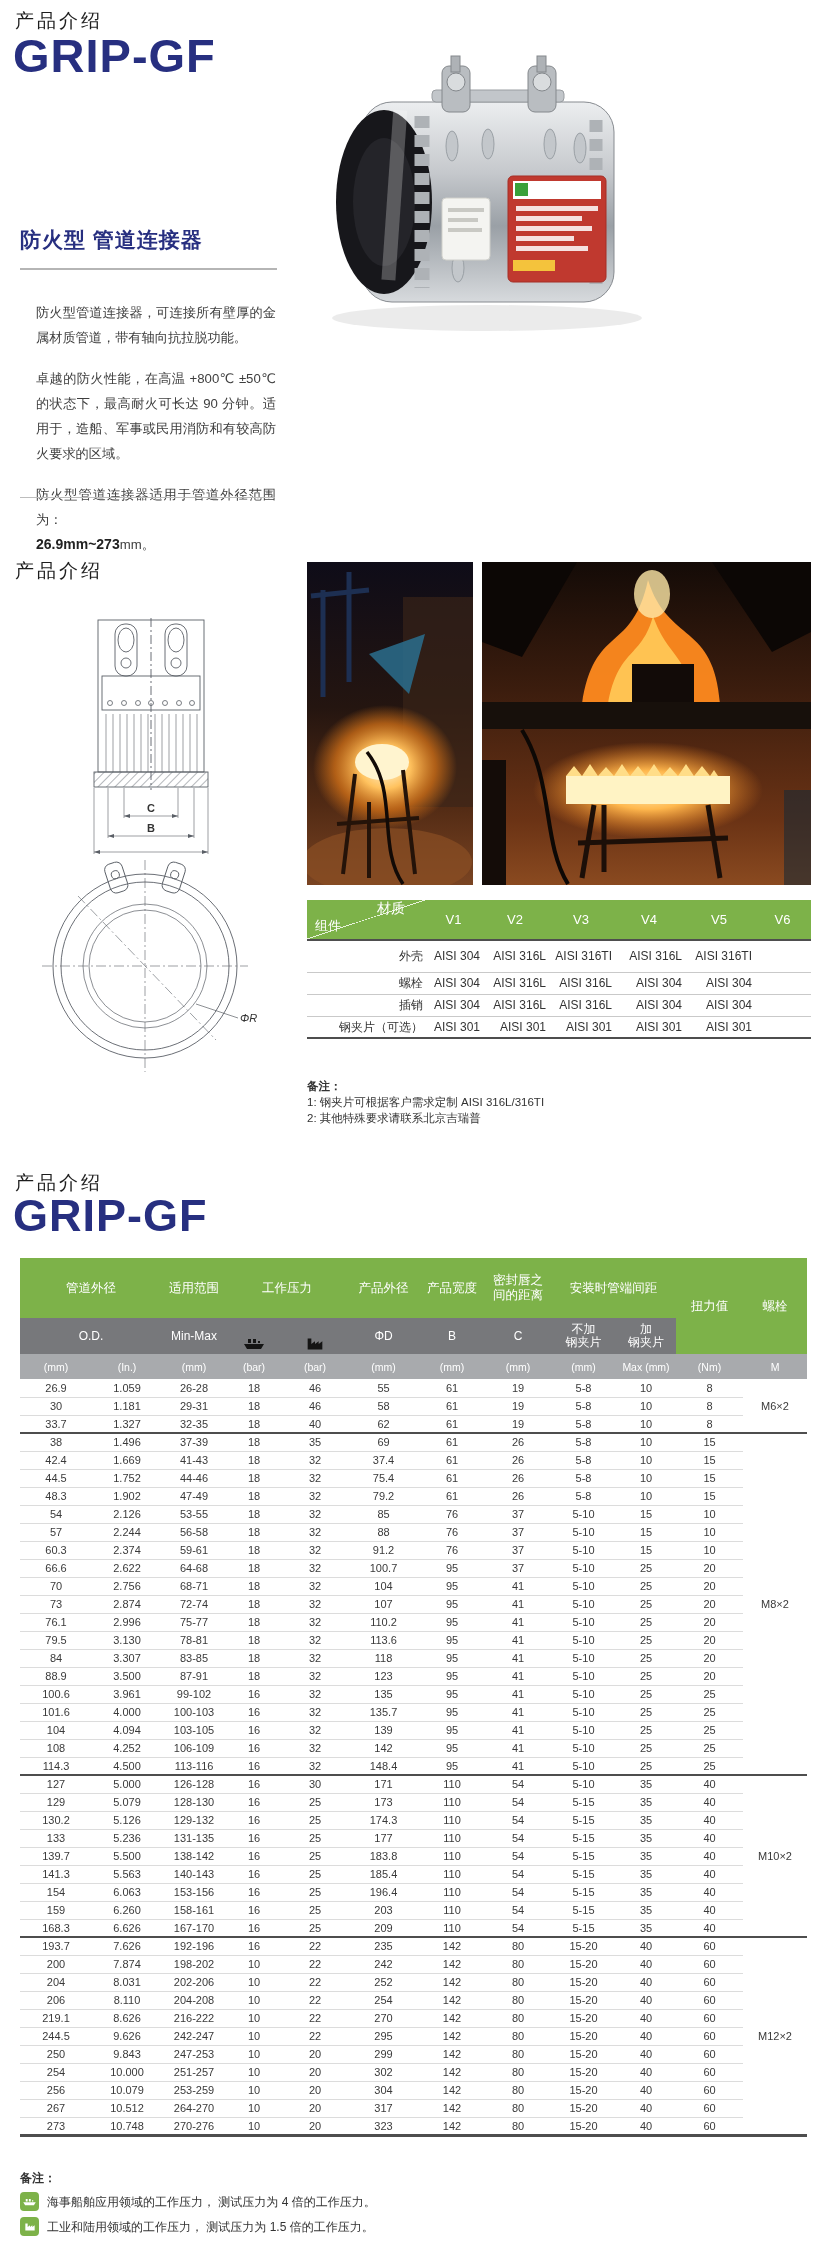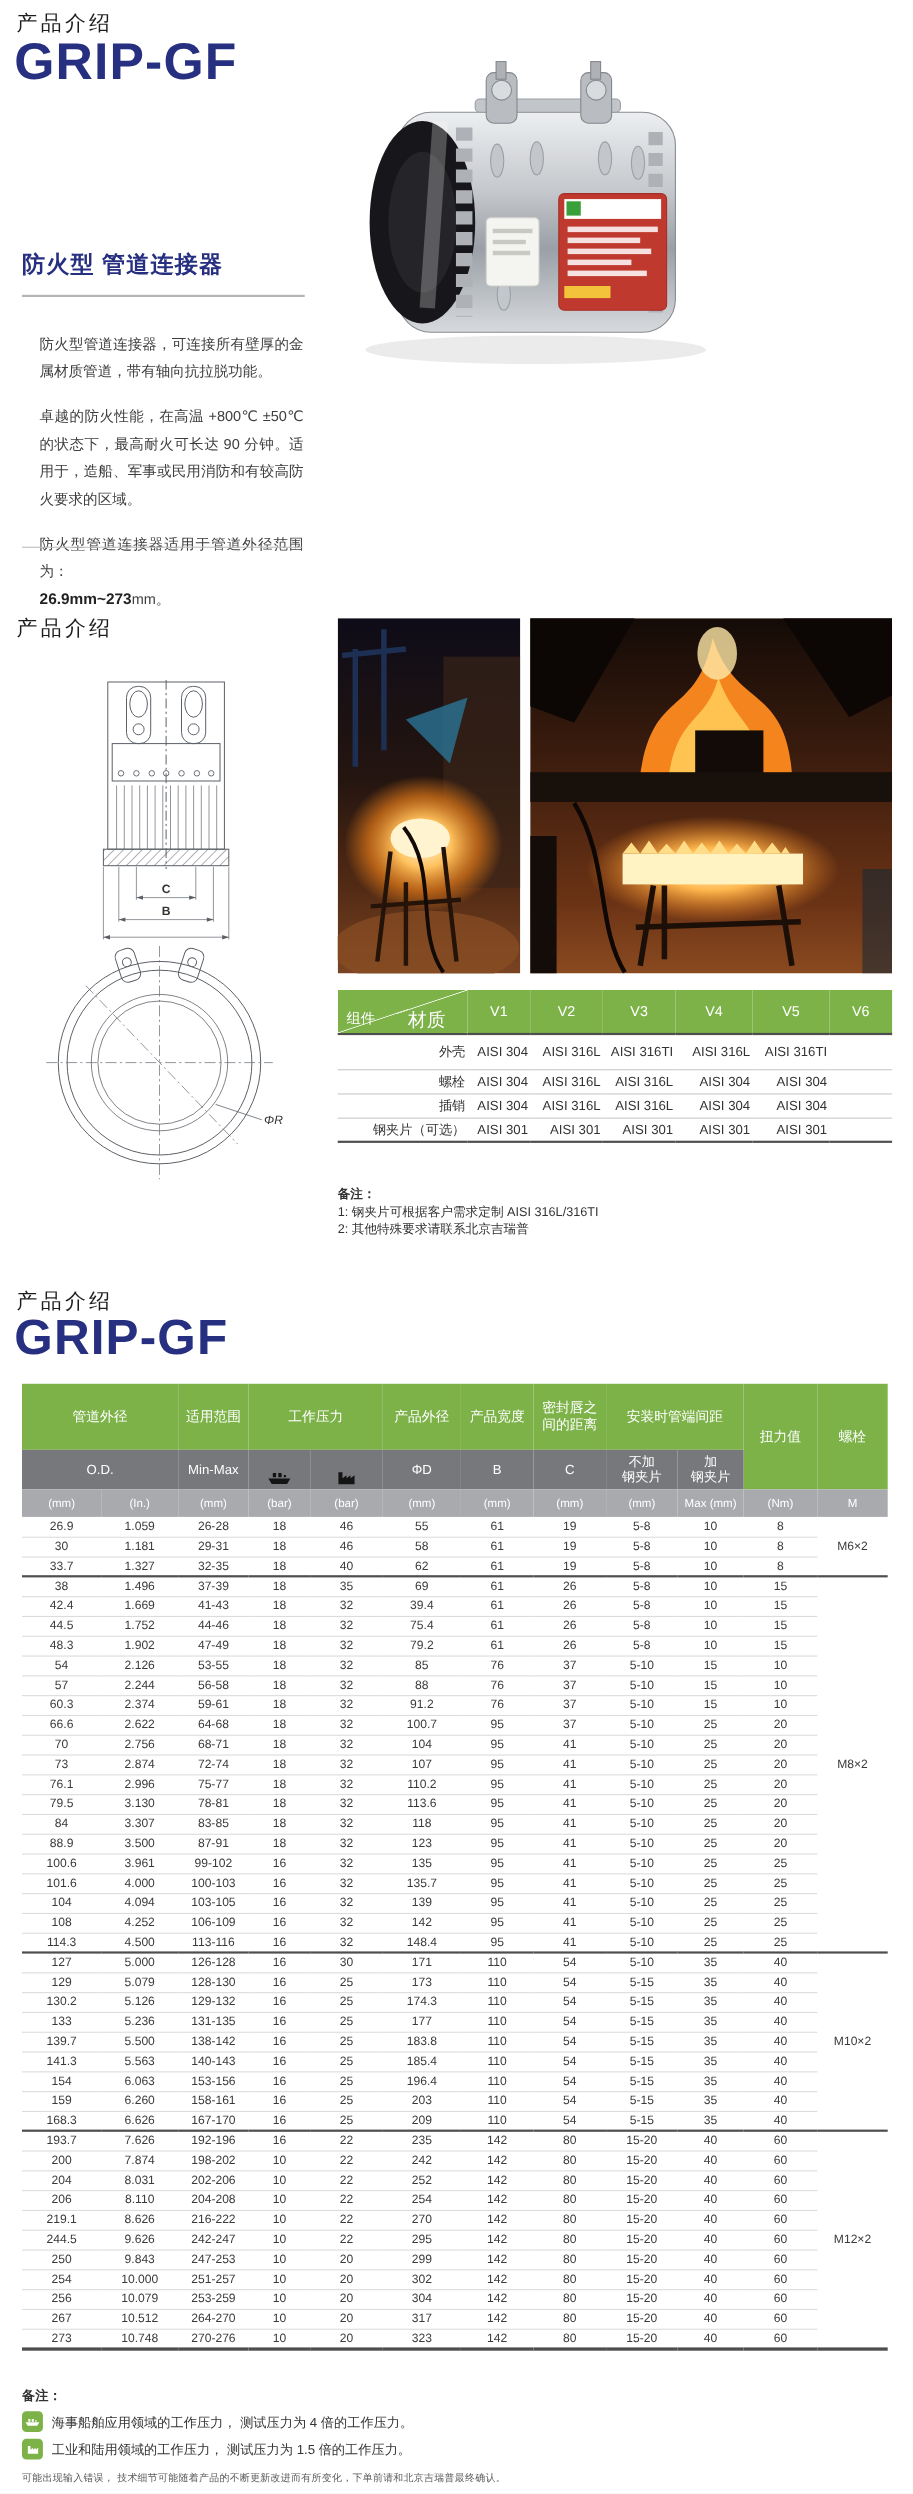--- a/index.html
+++ b/index.html
@@ -14,21 +14,21 @@
   .brand{font-size:47px;font-weight:bold;color:var(--navy);letter-spacing:1px}
   .subtitle{font-size:21px;font-weight:bold;color:var(--navy);letter-spacing:1px}
   .divider{height:2px;background:#b5b5b5}
   .bodytext{width:272px;font-size:13.2px;line-height:25px;color:#3e3e3e;text-align:justify}
   .bodytext p{margin:16px}
   .rangeline b{font-size:14px;color:#222}
   
   table.mat{border-collapse:collapse;table-layout:fixed;width:504px;font-size:12px;color:#333;border-bottom:2px solid var(--rule)}
   table.mat thead th{background:var(--green);color:#fff;font-weight:normal;font-size:13px;height:40px;padding:0}
   table.mat th.corner{position:relative;background-image:linear-gradient(to bottom right,transparent 49.4%,#e8f2dc 49.4%,#e8f2dc 50.6%,transparent 50.6%)}
-  table.mat th.corner .mt-top{position:absolute;top:16px;right:20px;font-size:17px}
+  table.mat th.corner .mt-top{position:absolute;top:0;right:20px;font-size:14px}
   table.mat th.corner .mt-bot{position:absolute;bottom:4px;left:8px;font-size:13px}
   table.mat tbody td{text-align:right;padding:2px;line-height:14px;border-top:1px solid #c9c9c9;height:22px}
   table.mat tbody tr:first-child td{border-top:2px solid var(--rule);height:32px}
   table.mat tbody td.comp{text-align:right;padding-left:8px}
   .matnotes{font-size:11.5px;color:#333;line-height:16px}
   .matnotes .t{font-weight:bold}
   
   table.spec{border-collapse:collapse;table-layout:fixed;width:787px;font-size:11px;color:var(--ink);border-bottom:3px solid var(--rule)}
   table.spec th,table.spec td{padding:0;text-align:center;font-weight:normal}
   table.spec tr.r1 th{background:var(--green);color:#fff;font-size:12.5px;height:60px}
@@ -476,21 +476,21 @@
           <td>10</td>
           <td>15</td>
           <td rowspan="19" class="bolt">M8×2</td>
         </tr>
         <tr>
           <td>42.4</td>
           <td>1.669</td>
           <td>41-43</td>
           <td>18</td>
           <td>32</td>
-          <td>39.4</td>
+          <td>37.4</td>
           <td>61</td>
           <td>26</td>
           <td>5-8</td>
           <td>10</td>
           <td>15</td>
         </tr>
         <tr>
           <td>44.5</td>
           <td>1.752</td>
           <td>44-46</td>
@@ -988,15 +988,14 @@
     </div>
     <div class="iconline">
       <span class="gicon">
         <svg width="14" height="11" viewBox="0 0 24 16">
             <path d="M4 15 V3 H8 V9 L12 6 V9 L16 6 V9 L20 6 V15 Z" fill="#fff"></path>
           </svg>
       </span>
       <span>工业和陆用领域的工作压力， 测试压力为 1.5 倍的工作压力。</span>
     </div>
   </div>
-  <div class="abs fine" style="left:20px;top:2246px;width:760px">可能出现输入错误， 技术细节可能随着产品的不断更新改进而有所变化，下单前请和北京吉瑞普最终确认。</div>
 
 </div>
 
 </body></html>

